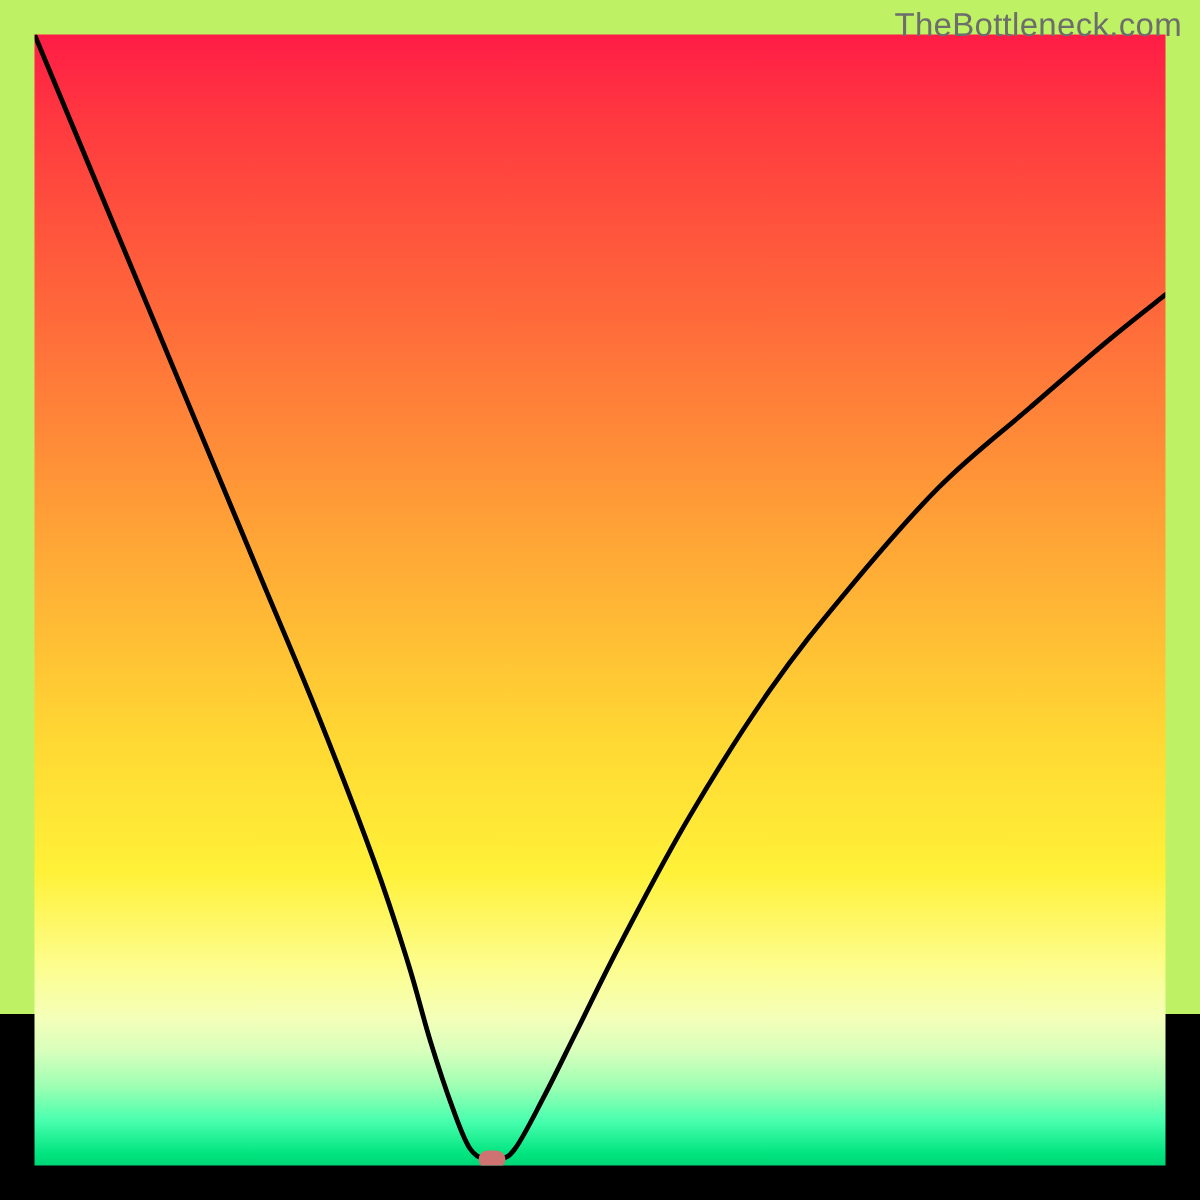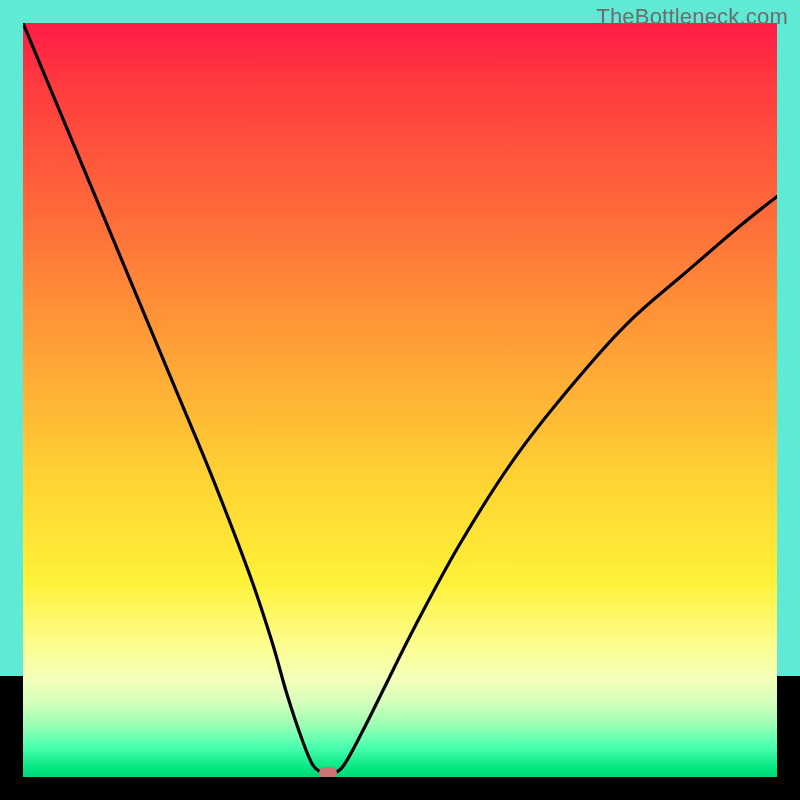--- a/index.html
+++ b/index.html
@@ -8,21 +8,21 @@
     width: 800px;
     height: 800px;
     background: #000;
     overflow: hidden;
     font-family: Arial, Helvetica, sans-serif;
   }
   .frame {
     position: relative;
     width: 800px;
     height: 676px;
-    background: #5eead4;
+    background: #bef264;
   }
   .watermark {
     position: absolute;
     top: 4px;
     right: 12px;
     color: #6d6d6d;
     font-size: 22px;
     font-weight: 500;
     letter-spacing: 0.2px;
     z-index: 5;

